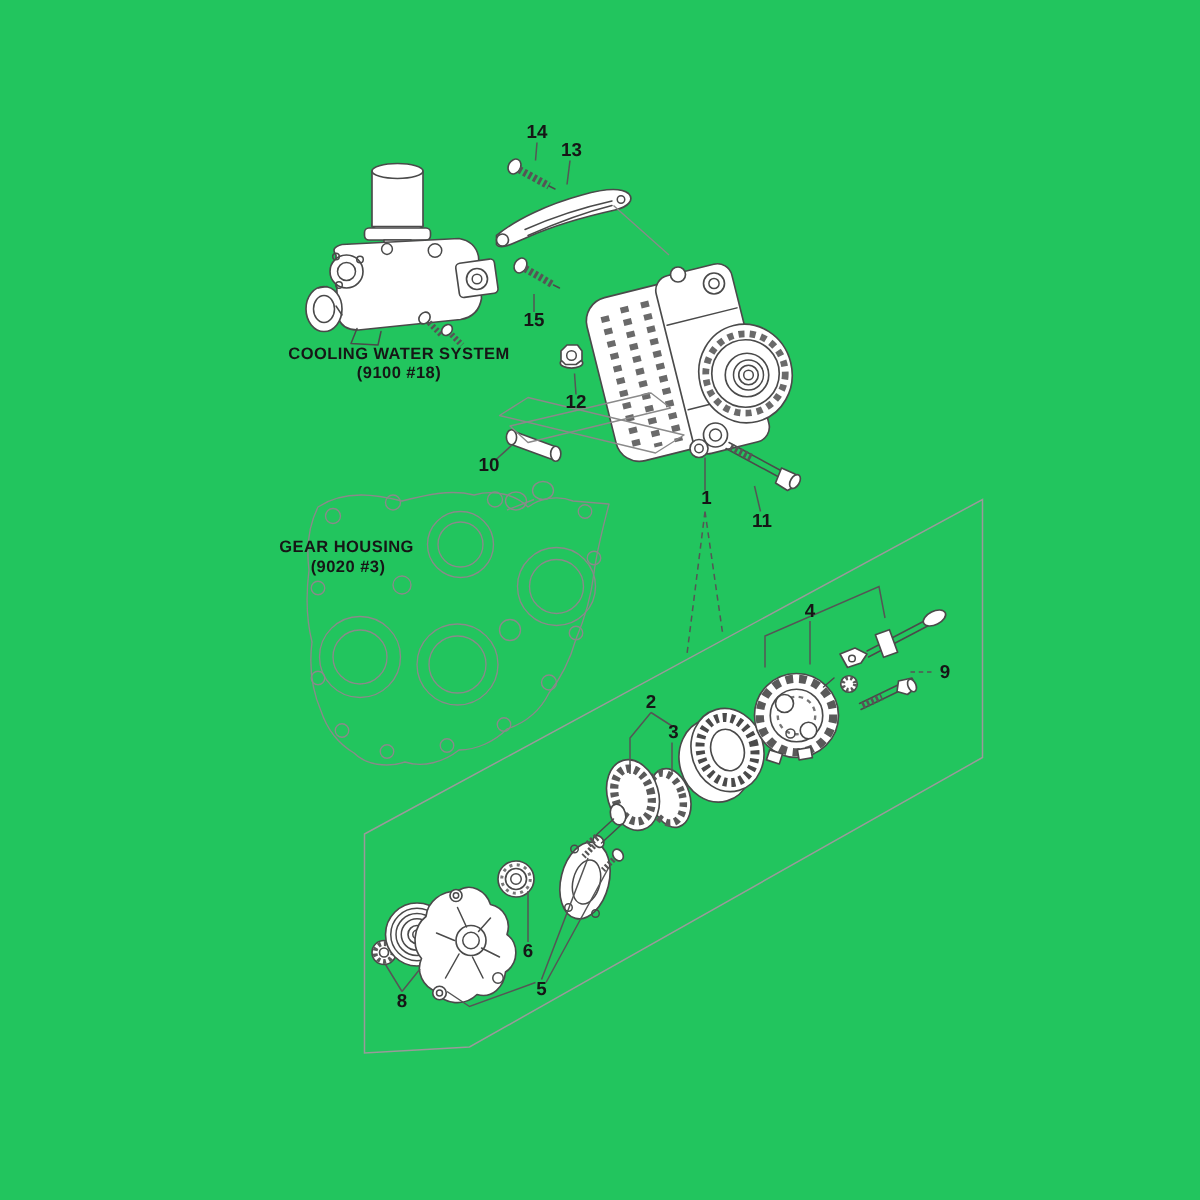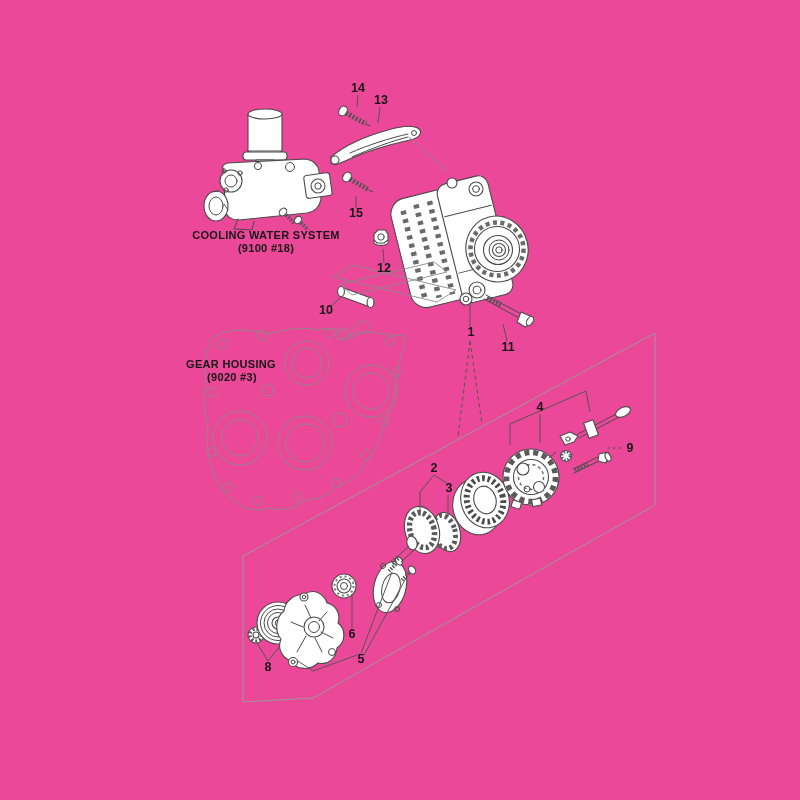--- a/index.html
+++ b/index.html
@@ -1,16 +1,16 @@
 <!DOCTYPE html>
 <html><head>
 <meta charset="utf-8">
 <style>
   html,body{margin:0;padding:0;background:#ffffff;}
-  .stage{position:relative;width:800px;height:800px;background:#ec4899;overflow:hidden;
+  .stage{position:relative;width:800px;height:800px;background:#22c55e;overflow:hidden;
          font-family:"Liberation Sans", sans-serif;}
   svg{position:absolute;left:0;top:0;}
   .callout{font-family:"Liberation Sans", sans-serif;font-size:12.5px;font-weight:700;fill:#161616;}
   .plabel{font-family:"Liberation Sans", sans-serif;font-size:11px;font-weight:700;fill:#161616;letter-spacing:.3px;}
   .part{stroke:#4a4a4a;stroke-width:1.1;fill:#ffffff;stroke-linejoin:round;stroke-linecap:round;}
   .partln{stroke:#4a4a4a;stroke-width:1;fill:none;stroke-linejoin:round;stroke-linecap:round;}
   .lite{stroke:#8a8a8a;stroke-width:.9;fill:none;stroke-linejoin:round;}
   .leader{stroke:#555555;stroke-width:1;fill:none;}
   .bound{stroke:#9a9a9a;stroke-width:1;fill:none;}
 </style>

